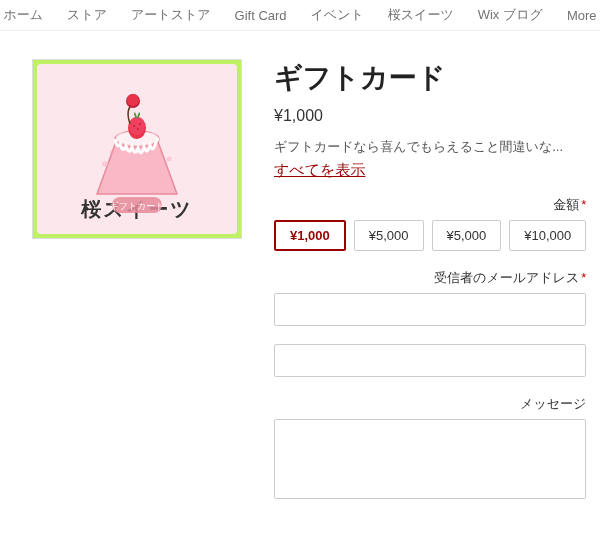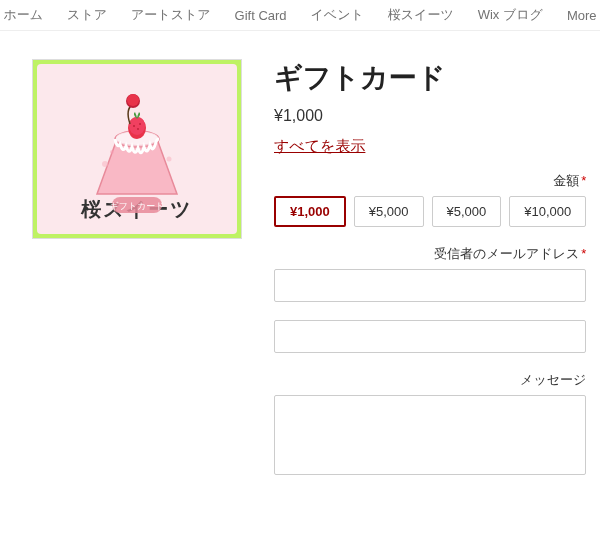--- a/index.html
+++ b/index.html
@@ -201,20 +201,21 @@
       <text x="100" y="145" text-anchor="middle" font-family="sans-serif" font-size="9" fill="#fff">ギフトカード</text>
     </svg>
   </div>
 
   <div class="product-details">
 
     <h1 class="product-title">ギフトカード</h1>
 
     <div class="product-price">¥1,000</div>
 
+    <p class="product-desc">ギフトカードなら喜んでもらえること間違いな...</p>
     <span class="show-all-link">すべてを表示</span>
 
     
     <div class="field-label">
       <span>金額</span><span class="required">*</span>
     </div>
     <div class="amount-options">
       <button class="amount-btn selected">¥1,000</button>
       <button class="amount-btn">¥5,000</button>
       <button class="amount-btn">¥5,000</button>

